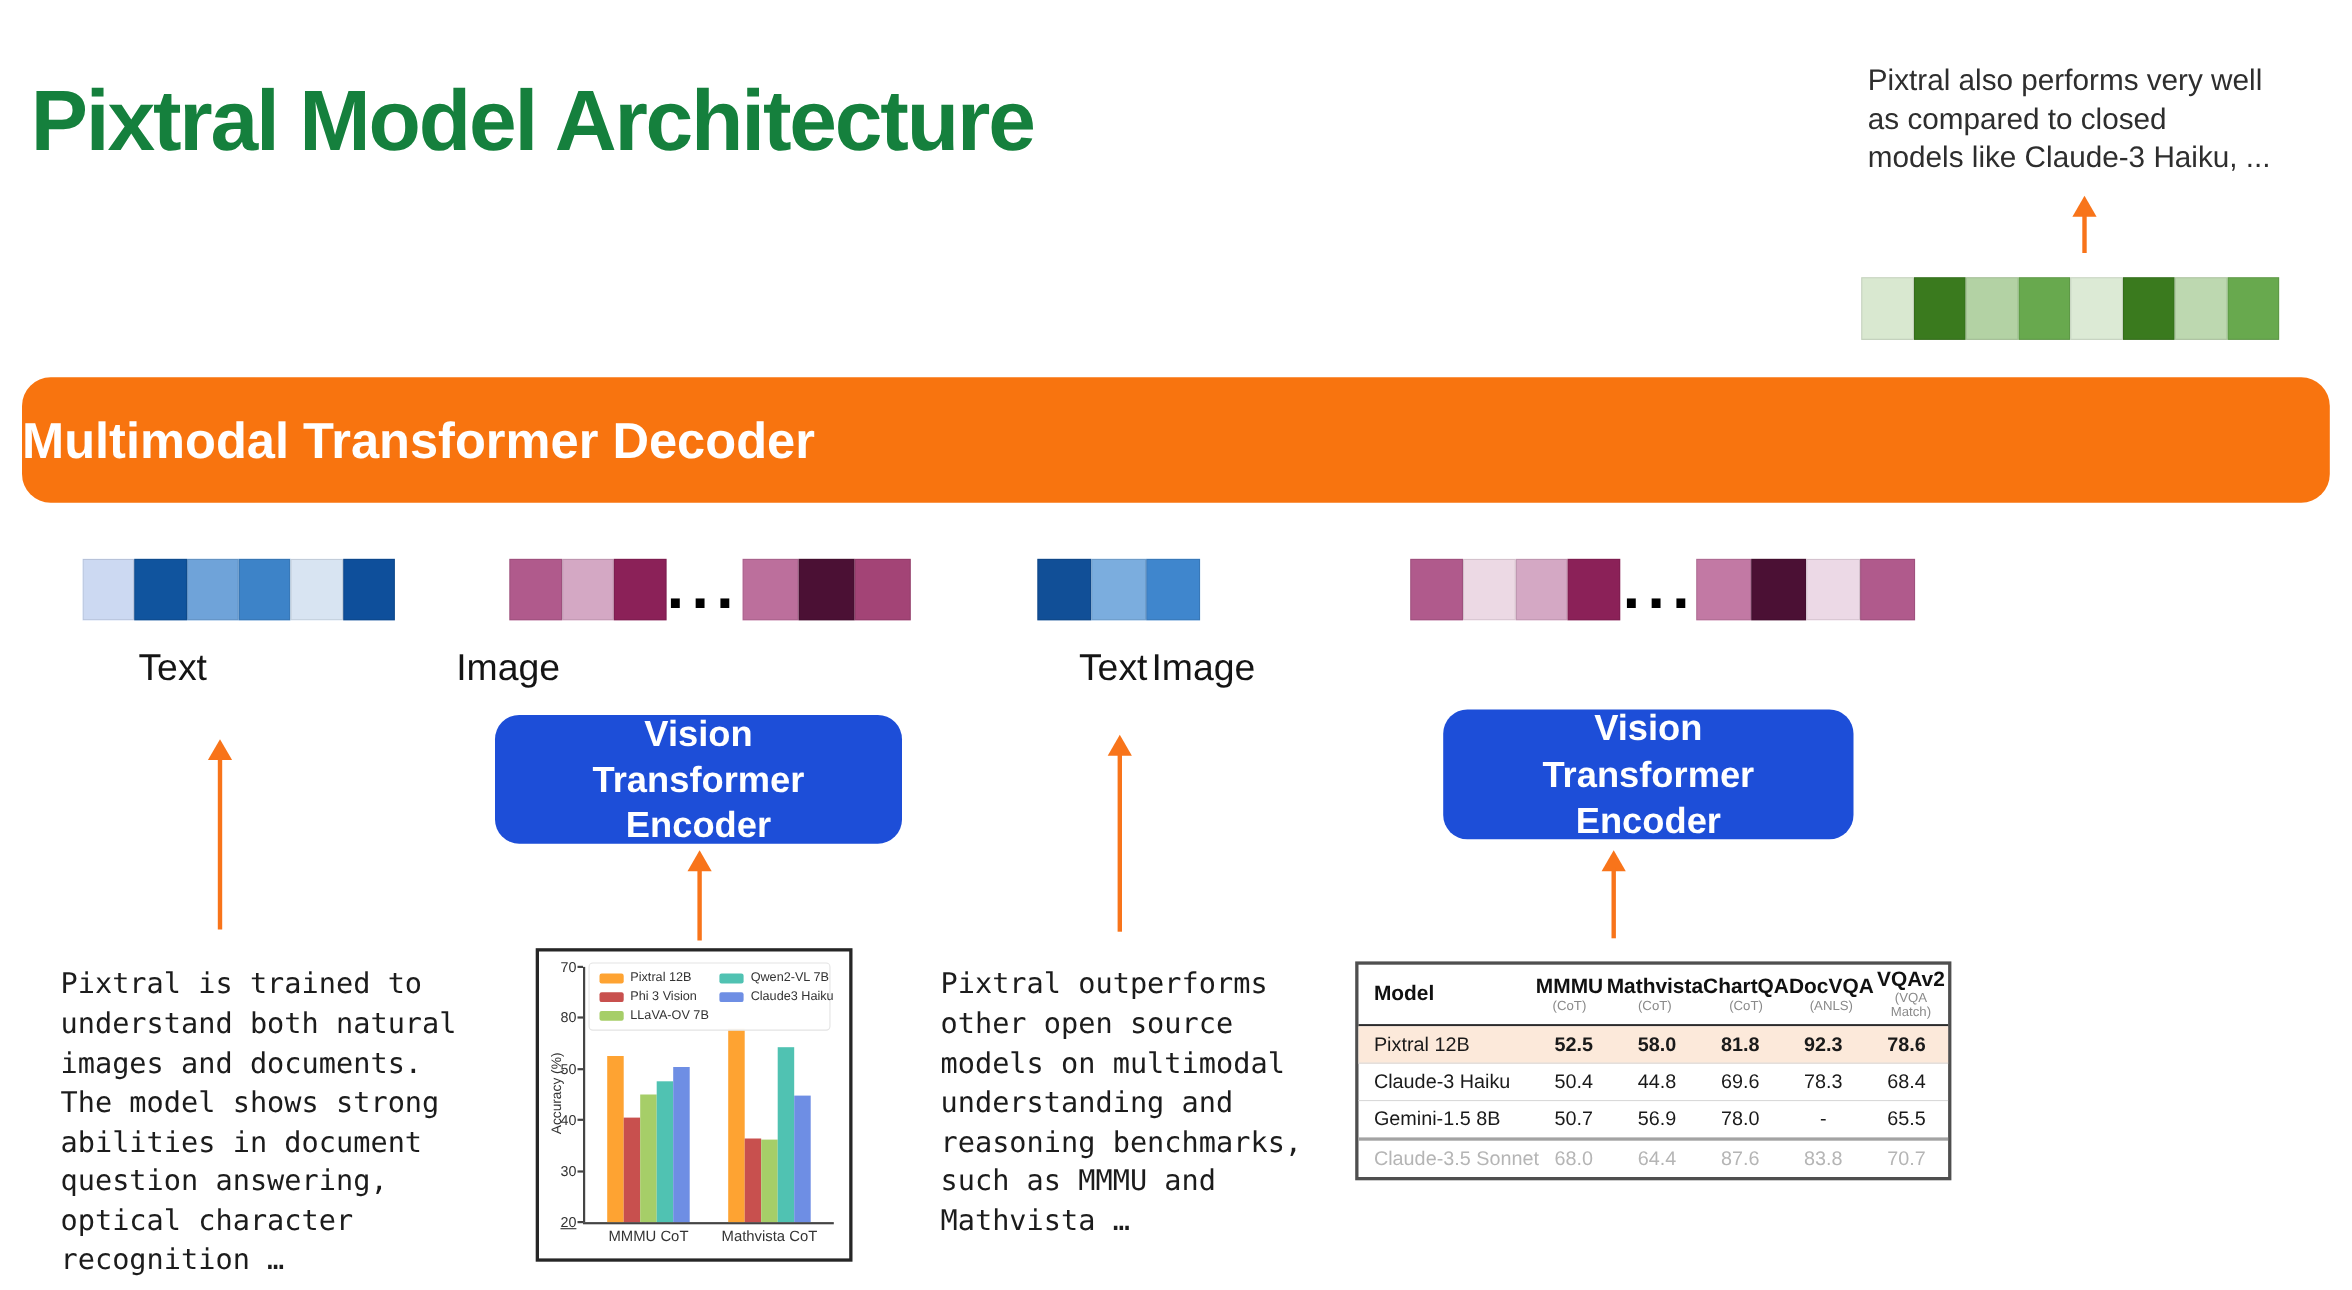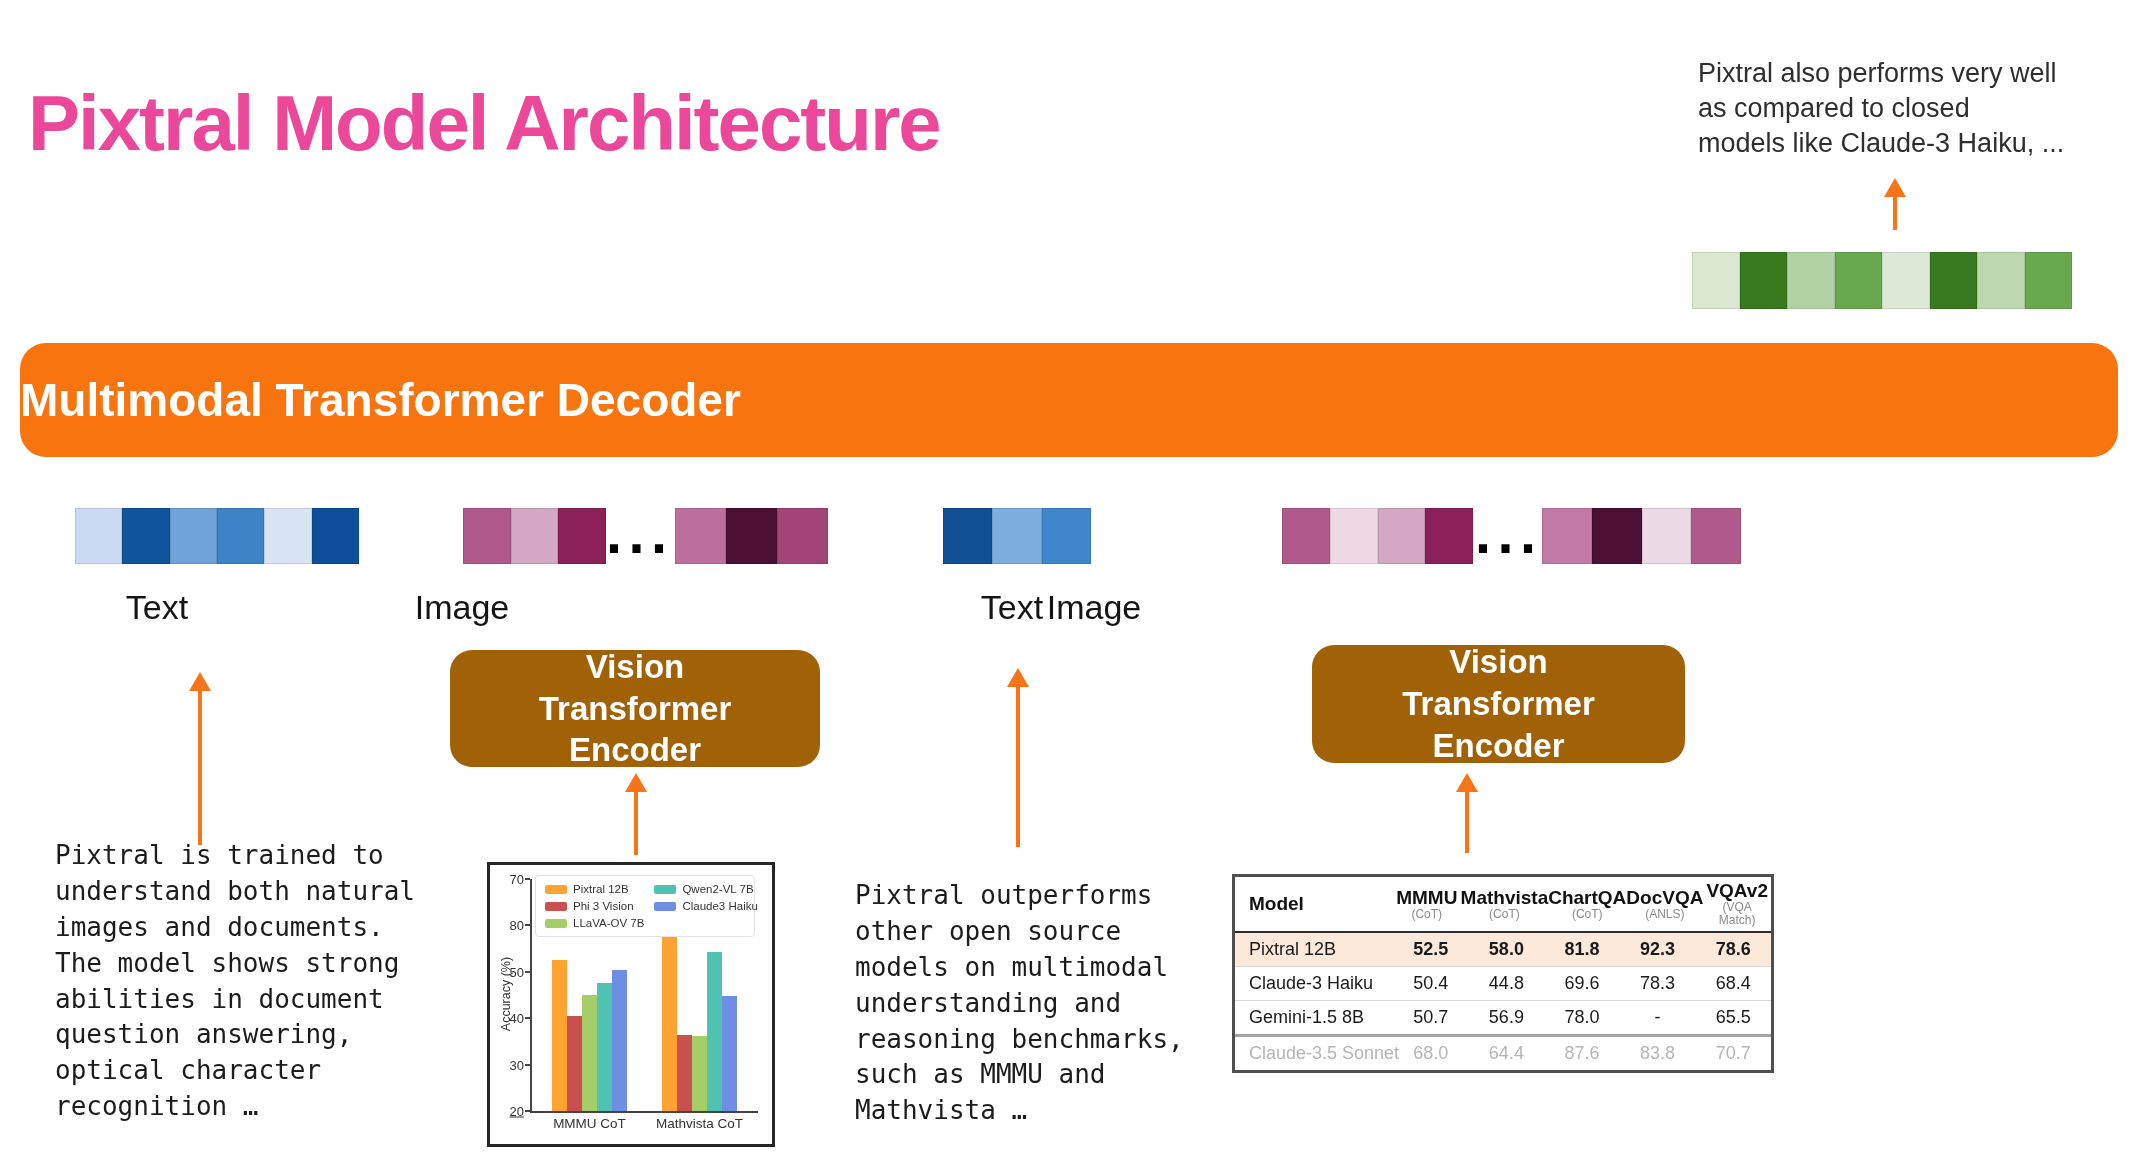--- a/index.html
+++ b/index.html
@@ -1,37 +1,37 @@
 <!DOCTYPE html>
 <html><head>
 <meta charset="utf-8">
 <style>
   html,body { margin:0; padding:0; background:#fff; font-family:"Liberation Sans", sans-serif; }
   .stage { position:relative; width:2138px; height:1173px; background:#ffffff; overflow:hidden; }
 
-  .title { position:absolute; left:28px; top:78px; font-size:78px; font-weight:700;
-           color:#ec4899; letter-spacing:-2px; }
+  .title { position:absolute; left:28px; top:64px; font-size:78px; font-weight:700;
+           color:#15803d; letter-spacing:-2px; }
 
   .note { position:absolute; left:1698px; top:56px; width:430px; font-size:27px;
           line-height:1.3; color:#2e2e2e; white-space:pre-line; }
 
   .decoder { position:absolute; left:20px; top:343px; width:2098px; height:114px;
              background:#F8740F; border-radius:26px; display:flex; align-items:center;
              }
   .decoder .lbl { color:#ffffff; font-size:46px; font-weight:700; }
 
   .strip { position:absolute; display:flex; }
   .strip .cell { flex:1; box-shadow: inset 0 0 0 1px rgba(0,0,0,0.10); }
 
   .tok-label { position:absolute; transform:translateX(-50%); font-size:34px; color:#141414; }
 
   .dots { position:absolute; transform:translate(-50%,-50%); font-size:46px; font-weight:900;
           color:#000; letter-spacing:5px; font-family:"DejaVu Sans", sans-serif; }
 
-  .vte { position:absolute; background:#a16207; border-radius:22px; display:flex;
+  .vte { position:absolute; background:#1d4ed8; border-radius:22px; display:flex;
          align-items:center; justify-content:center; text-align:center; color:#fff;
          font-weight:700; font-size:33px; line-height:1.27; }
 
   .arrow { position:absolute; }
   .arrow .head { position:absolute; top:0; left:50%; transform:translateX(-50%);
                  width:0; height:0; border-left:11px solid transparent;
                  border-right:11px solid transparent; border-bottom:19px solid #F8741A; }
   .arrow .shaft { position:absolute; top:16px; bottom:0; left:50%; transform:translateX(-50%);
                   width:4px; background:#F8741A; }
 
@@ -169,21 +169,21 @@
   </div>
   <div class="arrow" style="left:1007px; top:668px; width:22px; height:179px;">
     <div class="head"></div>
     <div class="shaft"></div>
   </div>
   <div class="arrow" style="left:1456px; top:773px; width:22px; height:80px;">
     <div class="head"></div>
     <div class="shaft"></div>
   </div>
 
-  <div class="mono" style="left:55px; top:838px; width:390px;">Pixtral is trained to
+  <div class="mono" style="left:55px; top:878px; width:390px;">Pixtral is trained to
 understand both natural
 images and documents.
 The model shows strong
 abilities in document
 question answering,
 optical character
 recognition …</div>
   <div class="mono" style="left:855px; top:878px; width:410px;">Pixtral outperforms
 other open source
 models on multimodal

